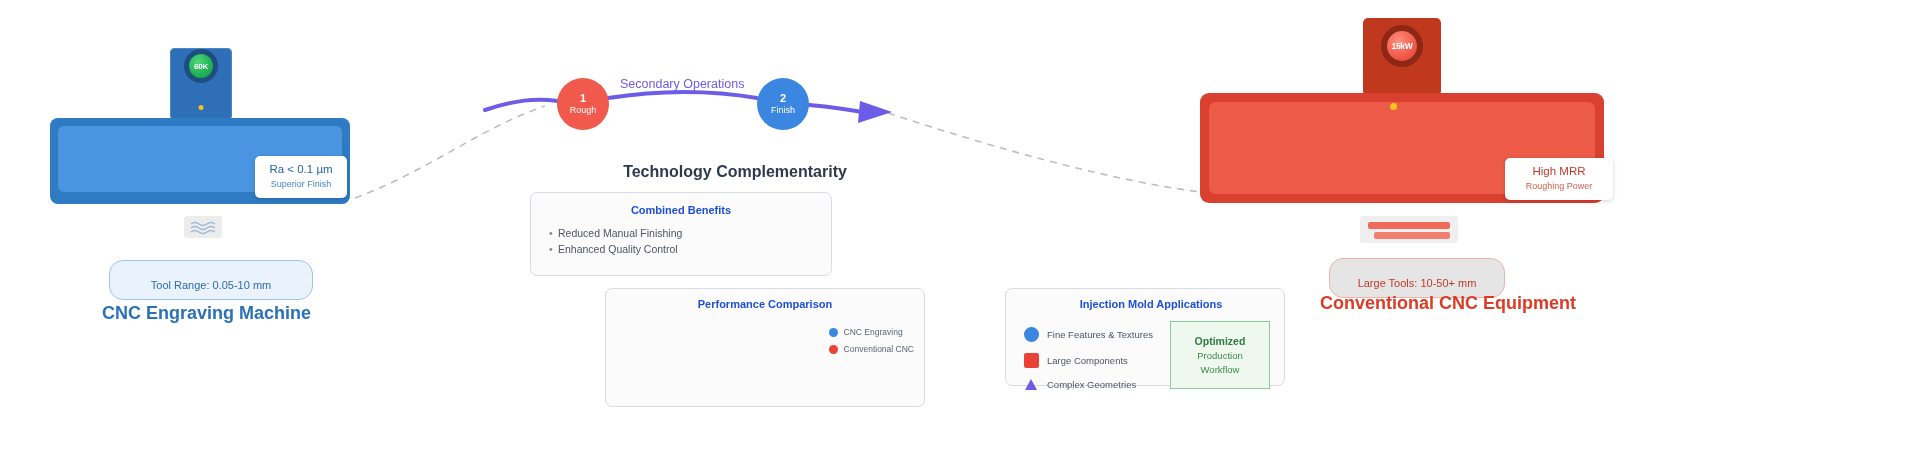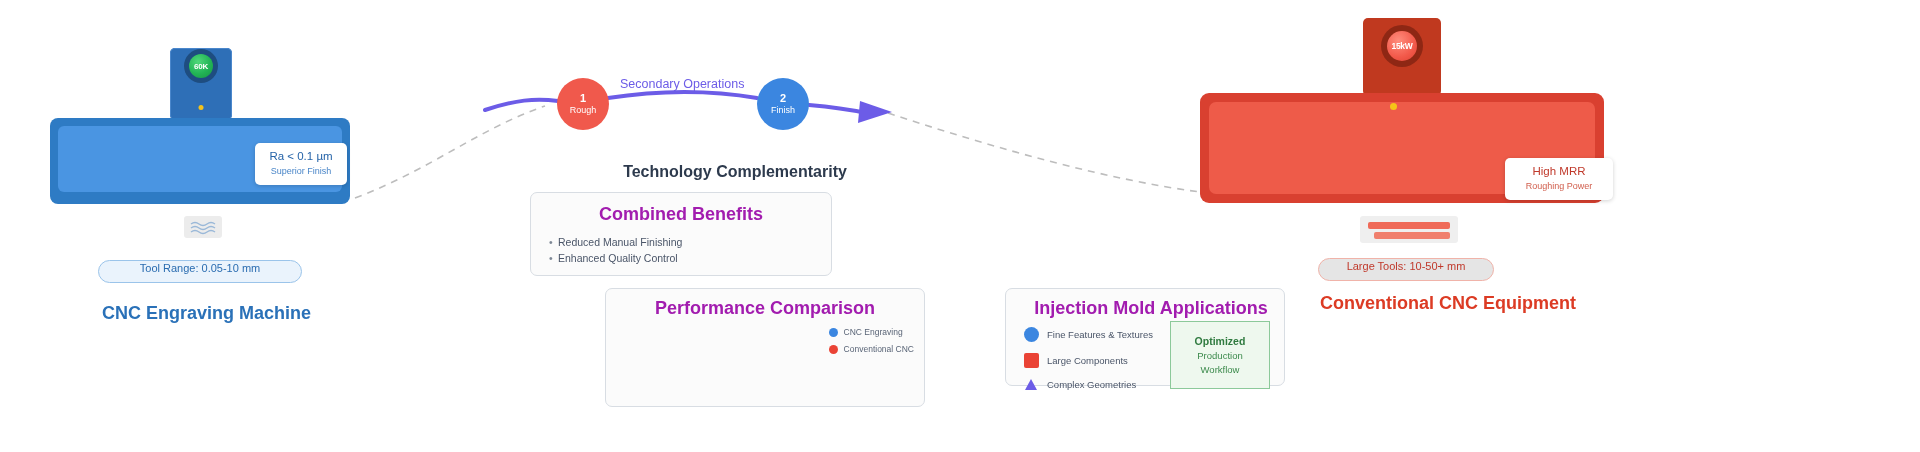--- a/index.html
+++ b/index.html
@@ -85,39 +85,40 @@
     position: absolute;
     background: #ffffff;
     border-radius: 5px;
     box-shadow: 0 1px 4px rgba(0,0,0,0.18);
     padding: 6px 10px 7px 10px;
     text-align: center;
     line-height: 1.25;
   }
   .callout .big { font-size: 11.5px; color: #2563a8; }
   .callout .small { font-size: 9px; color: #4a86c8; margin-top: 3px; }
-  #blue-callout { left: 205px; top: 95px; width: 72px; text-align: center; }
+  #blue-callout { left: 205px; top: 108px; width: 72px; text-align: center; }
 
   .chip-rack {
     position: absolute;
     left: 134px; top: 168px;
     width: 38px; height: 22px;
     background: #ececec;
     border-radius: 3px;
     display: flex; align-items: center; justify-content: center;
   }
   .chip-rack svg { display:block; }
 
   .pill {
     position: absolute;
     border-radius: 14px;
     font-size: 11px;
     text-align: center;
-    padding: 1px 0 8px 0;
+    padding: 18px 0 8px 0;
     box-sizing: border-box;
+    margin-left: 11px;
   }
   #blue-pill {
     left: 48px; top: 212px; width: 204px;
     background: #eaf3fc;
     border: 1px solid #9bc4ea;
     color: #2a6cb0;
   }
   .machine-title {
     position: absolute;
     font-size: 18px;
@@ -249,23 +250,23 @@
 
   .panel {
     position: absolute;
     background: #fbfbfb;
     border: 1px solid #d8dde3;
     border-radius: 7px;
     box-sizing: border-box;
   }
   .panel-title {
     text-align: center;
-    font-size: 18px;
+    font-size: 11px;
     font-weight: bold;
-    color: #a21caf;
+    color: #1d4ed8;
   }
 
   #benefits-panel { left: 530px; top: 192px; width: 302px; height: 84px; padding: 11px 0 0 0; }
   #benefits-list {
     margin: 9px 0 0 0;
     padding: 0 0 0 18px;
     list-style: none;
   }
   #benefits-list li {
     font-size: 10.5px;

